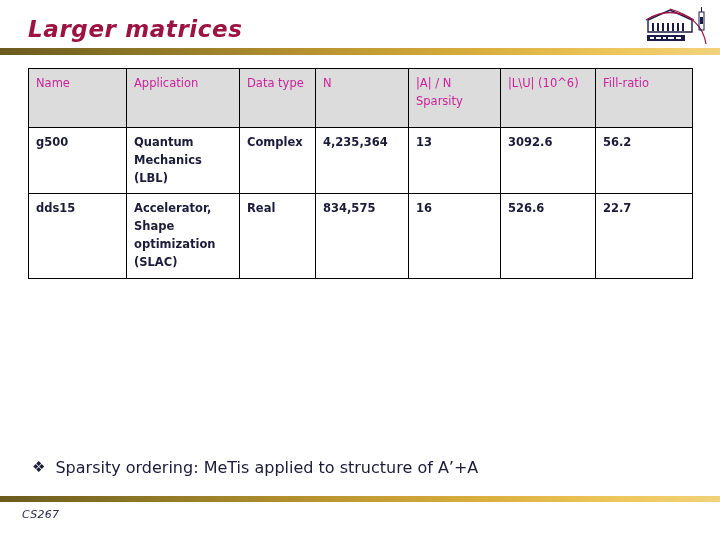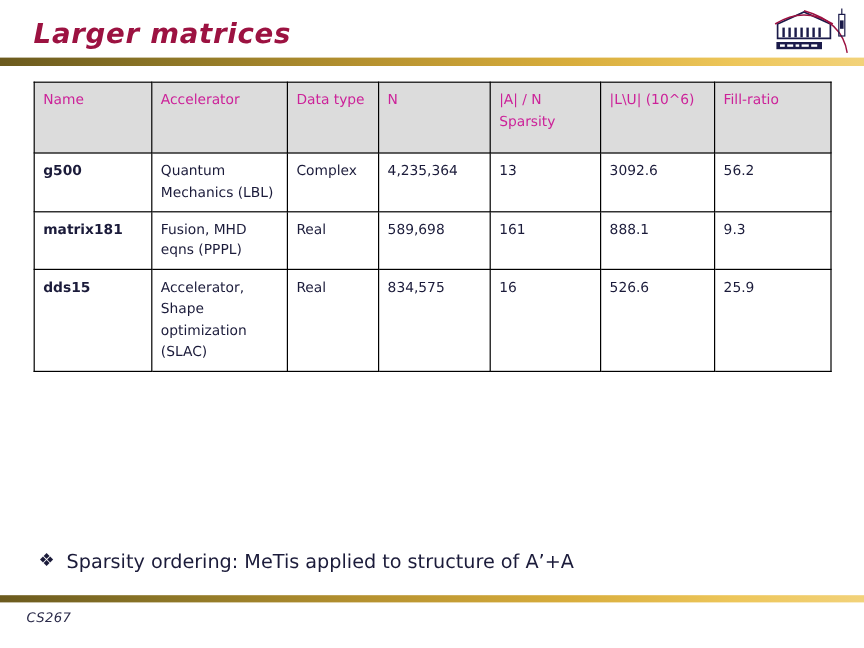--- a/index.html
+++ b/index.html
@@ -71,21 +71,21 @@
   }
   #matrix-table thead th {
     background: #dcdcdc;
     color: #cc2299;
     font-weight: normal;
     height: 46px;
   }
   #matrix-table tbody td {
     background: #ffffff;
     color: #1b1b3a;
-    font-weight: normal;
+    font-weight: bold;
   }
   #matrix-table tbody td.name-cell { font-weight: bold; }
 
   col.c-name      { width: 98px; }
   col.c-app       { width: 113px; }
   col.c-dtype     { width: 76px; }
   col.c-n         { width: 93px; }
   col.c-sparsity  { width: 92px; }
   col.c-lu        { width: 95px; }
   col.c-fill      { width: 97px; }
@@ -178,55 +178,46 @@
       <col class="c-app">
       <col class="c-dtype">
       <col class="c-n">
     <col class="c-sparsity">
       <col class="c-lu">
       <col class="c-fill">
   </colgroup>
   <thead>
     <tr>
       <th>Name</th>
-      <th>Accelerator</th>
+      <th>Application</th>
       <th>Data type</th>
       <th>N</th>
       <th>|A| / N Sparsity</th>
       <th>|L\U| (10^6)</th>
       <th>Fill-ratio</th>
     </tr>
   </thead>
   <tbody>
     <tr>
       <td class="name-cell">g500</td>
       <td>Quantum Mechanics (LBL)</td>
       <td>Complex</td>
       <td>4,235,364</td>
       <td>13</td>
       <td>3092.6</td>
       <td>56.2</td>
     </tr>
     <tr>
-      <td class="name-cell">matrix181</td>
-      <td>Fusion, MHD eqns (PPPL)</td>
-      <td>Real</td>
-      <td>589,698</td>
-      <td>161</td>
-      <td>888.1</td>
-      <td>9.3</td>
-    </tr>
-    <tr>
       <td class="name-cell">dds15</td>
       <td>Accelerator, Shape optimization (SLAC)</td>
       <td>Real</td>
       <td>834,575</td>
       <td>16</td>
       <td>526.6</td>
-      <td>25.9</td>
+      <td>22.7</td>
     </tr>
   </tbody>
 </table>
 
 <div id="bullet-line">
   <span class="bullet-glyph">❖</span>
   <span>Sparsity ordering: MeTis applied to structure of A’+A</span>
 </div>
 
 <div id="footer-course">CS267</div>

